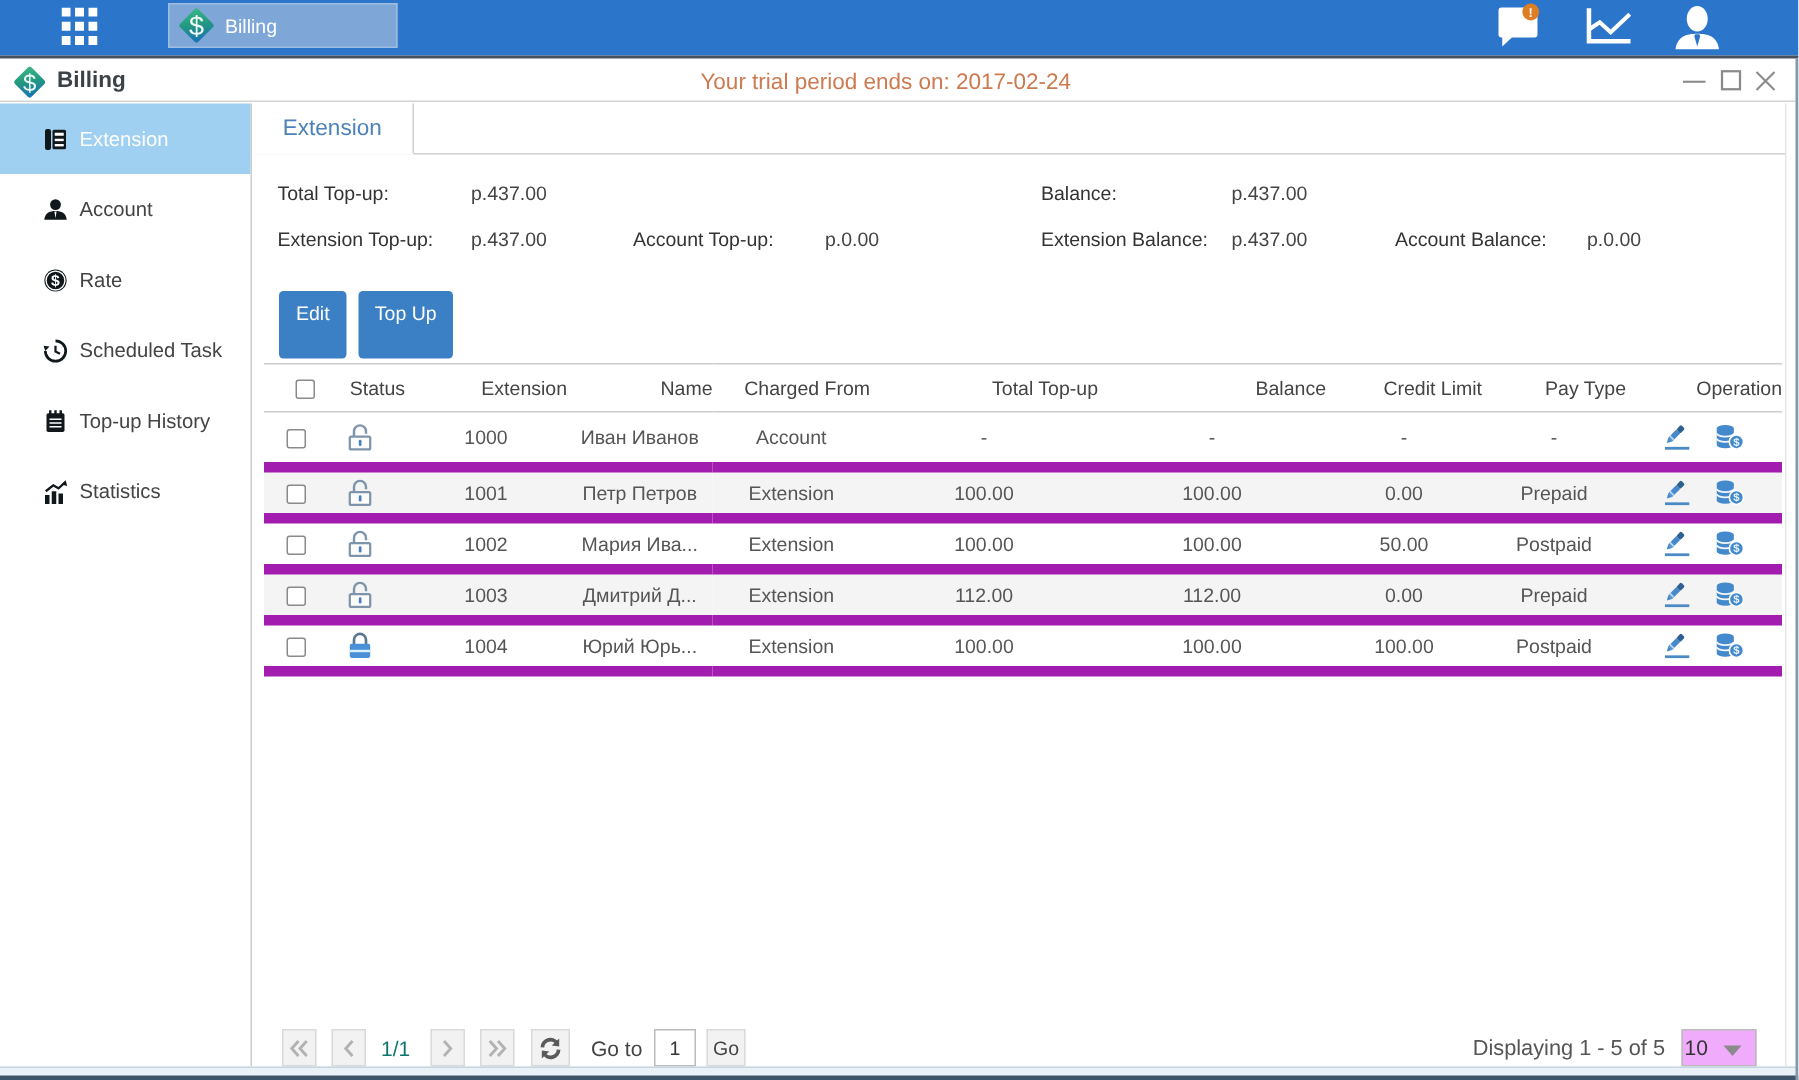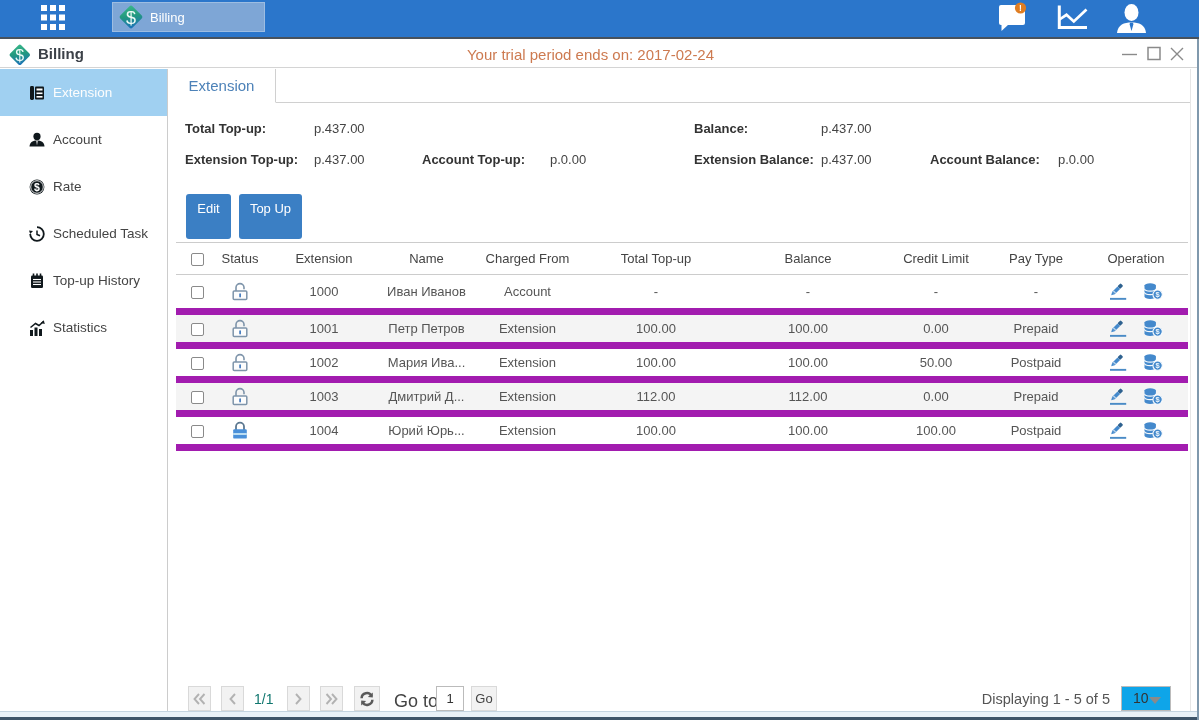--- a/index.html
+++ b/index.html
@@ -21,45 +21,45 @@
 
 #sidebar { position:absolute; left:0; top:69px; width:168px; height:642px; background:#fff; border-right:1px solid #ccc; }
 .sitem { height:47px; display:flex; align-items:center; color:#444; font-size:13.5px; }
 .sitem .sic { width:16px; height:16px; margin-left:29px; margin-right:8px; flex:none; }
 .sitem.sel { background:#a0d0f1; color:#fdfdfd; }
 
 
 #content { position:absolute; left:168px; top:69px; width:1022px; height:642px; background:#fff; }
 #tabrow { position:absolute; left:0; top:0; width:1022px; height:34px; border-bottom:1px solid #d0d0d0; }
 #tab-active { position:absolute; left:0; top:0; width:108px; height:34px; background:#fff; border-right:1px solid #d0d0d0; color:#4d82b8; font-size:15px; line-height:33px; text-align:center; border-bottom:1px solid #fff; }
-.lbl { position:absolute; font-size:13px; font-weight:bold; color:#333; }
+.lbl { position:absolute; font-size:13px; font-weight:normal; color:#333; }
 .val { position:absolute; font-size:13px; color:#444; }
 .btn { position:absolute; top:125px; height:45px; background:#3b7fc4; border-radius:3px; color:#fff; font-size:13px; text-align:center; line-height:29px; }
 
 
 #tbl { position:absolute; left:8px; top:173px; width:1012px; border-collapse:collapse; table-layout:fixed; font-size:13px; color:#555; }
 #tbl thead tr { height:32px; }
 #tbl thead { border-top:1px solid #ccc; border-bottom:1px solid #ccc; }
-#tbl th { font-weight:normal; color:#444; text-align:center; }
+#tbl th { font-weight:normal; color:#444; text-align:right; }
 #tbl tbody tr { height:34px; }
 #tbl tbody tr:first-child { height:37px; }
 #tbl tbody tr:nth-child(even) { background:#f4f4f4; }
 #tbl tbody tr { border-bottom:7px solid #a21caf; }
 #tbl td { text-align:center; }
 .cb { display:inline-block; width:13px; height:13px; border:1px solid #8a8a8a; border-radius:2px; background:#fff; vertical-align:middle; }
 td.cbc, th.cbc { text-align:left; padding-left:9px; }
 .opwrap { display:flex; justify-content:center; align-items:center; gap:16px; }
 
 
 #pager { position:absolute; left:0; top:617px; width:1022px; height:25px; }
 .pbtn { position:absolute; top:0; width:23px; height:25px; background:#f2f2f2; border:1px solid #d9d9d9; color:#b4b4b4; text-align:center; line-height:23px; font-size:14px; }
 #goinput { position:absolute; left:268px; top:0; width:28px; height:25px; border:1px solid #bbb; text-align:center; font-size:13px; color:#333; font-family:"Liberation Sans",sans-serif; }
 #gobtn { left:303px; width:26px; color:#444; font-size:13px; }
 #disp { position:absolute; right:80px; top:5px; font-size:14.5px; color:#555; }
-#psize { position:absolute; left:953px; top:0; width:50px; height:25px; border:1px solid #bbb; background:#0ea5e9; font-size:14px; color:#333; line-height:23px; padding-left:11px; }
+#psize { position:absolute; left:953px; top:0; width:50px; height:25px; border:1px solid #bbb; background:#f0abfc; font-size:14px; color:#333; line-height:23px; padding-left:1px; }
 #psize:after { content:""; position:absolute; right:9px; top:10px; border-left:6px solid transparent; border-right:6px solid transparent; border-top:7px solid #8a8a8a; }
 
 
 #bstrip1 { position:absolute; left:0; top:711px; width:1199px; height:6px; background:#e9f1f7; border-top:1px solid #c4d4e0; }
 #bstrip2 { position:absolute; left:0; top:717px; width:1199px; height:3px; background:#3e5468; }
 #rframe { position:absolute; left:1197px; top:39px; width:2px; height:681px; background:#8099ad; }
 #rline { position:absolute; left:1190px; top:69px; width:1px; height:642px; background:#e6e6e6; }
 </style>
 </head>
 <body>
@@ -450,21 +450,21 @@
         </svg></div>
     <div class="pbtn" style="left:152px"><svg width="13" height="12" viewBox="0 0 13 12" style="margin-top:6px">
           <path d="M1.5 1 L6 6 L1.5 11 M7 1 L11.5 6 L7 11" stroke="#b2b2b2" stroke-width="1.9" fill="none"></path>
         </svg></div>
     <div class="pbtn" style="left:186px;width:26px"><svg width="16" height="16" viewBox="0 0 16 16" style="margin-top:4px">
           <path d="M2.6 7.2 A5.3 5.3 0 0 1 12.6 5" fill="none" stroke="#5a5a5a" stroke-width="2.5"></path>
           <path d="M13.8 1.4 L13.8 6.6 L8.8 6 Z" fill="#5a5a5a"></path>
           <path d="M13.4 8.8 A5.3 5.3 0 0 1 3.4 11" fill="none" stroke="#5a5a5a" stroke-width="2.5"></path>
           <path d="M2.2 14.6 L2.2 9.4 L7.2 10 Z" fill="#5a5a5a"></path>
         </svg></div>
-    <div class="abs" style="left:226px;top:5px;font-size:18px;color:#444">Go to</div>
+    <div class="abs" style="left:226px;top:5px;font-size:14px;color:#444">Go to</div>
     <input id="goinput" value="1" style="">
     <div class="pbtn" id="gobtn">Go</div>
     <div id="disp">Displaying 1 - 5 of 5</div>
     <div id="psize">10</div>
   </div>
 </div>
 
 <div id="topborder"></div>
 <div id="bstrip1"></div>
 <div id="bstrip2"></div>

